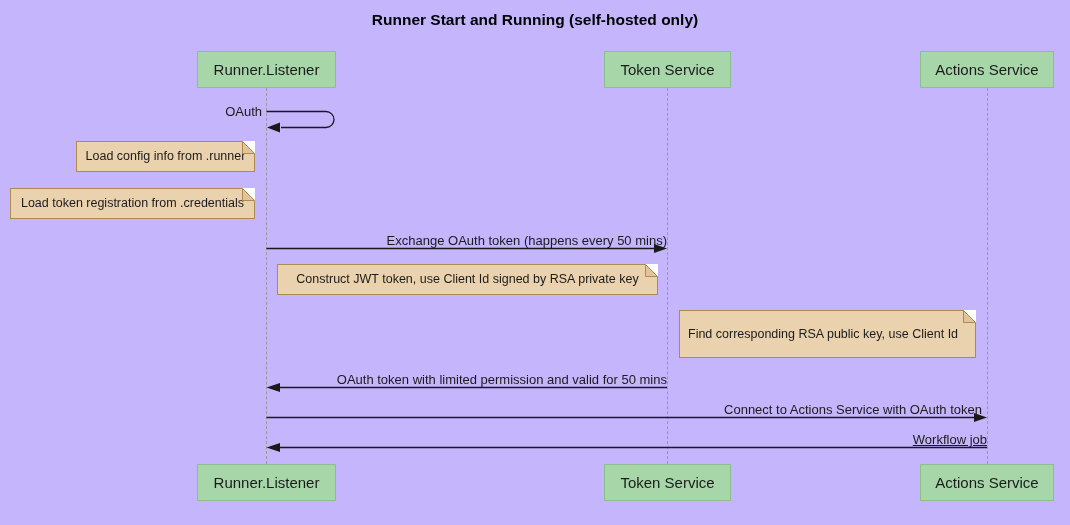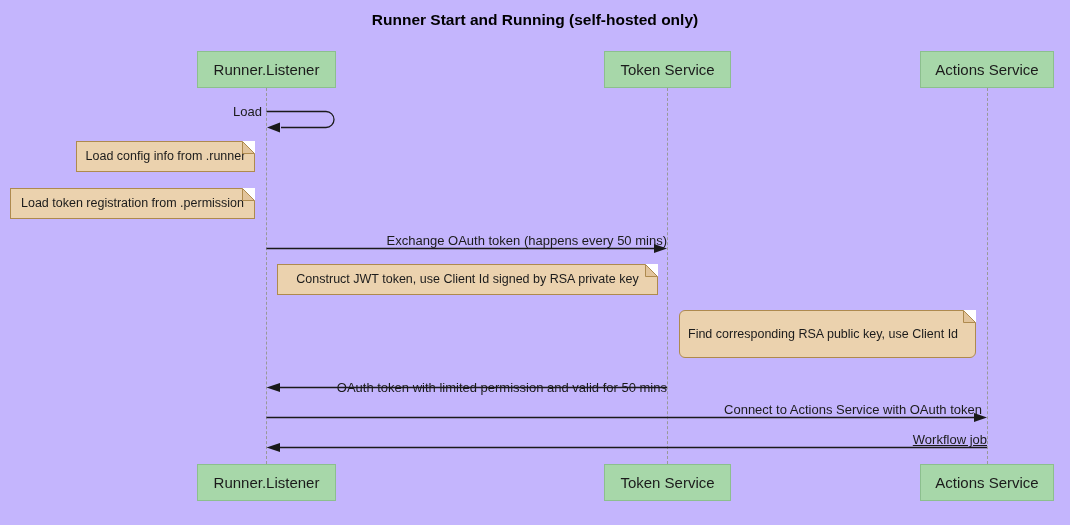--- a/index.html
+++ b/index.html
@@ -58,51 +58,51 @@
     <line x1="667" y1="387.5" x2="280" y2="387.5" stroke="#1A1A1A" stroke-width="1.3"></line>
     <polygon points="266.5,387.5 280,383 280,392" fill="#1A1A1A"></polygon>
 
     <line x1="266.5" y1="417.5" x2="974" y2="417.5" stroke="#1A1A1A" stroke-width="1.3"></line>
     <polygon points="987,417.5 974,413 974,422" fill="#1A1A1A"></polygon>
 
     <line x1="987" y1="447.5" x2="280" y2="447.5" stroke="#1A1A1A" stroke-width="1.3"></line>
     <polygon points="266.5,447.5 280,443 280,452" fill="#1A1A1A"></polygon>
   </svg>
 
-  <div class="msg-label right" style="left:180px;top:104px;width:82px;">Load</div>
+  <div class="msg-label right" style="left:180px;top:104px;width:82px;">OAuth</div>
   <div class="msg-label" style="left:266px;top:233px;width:401px;">Exchange OAuth token (happens every 50 mins)</div>
-  <div class="msg-label" style="left:266px;top:372px;width:401px;margin-top:8px;">OAuth token with limited permission and valid for 50 mins</div>
+  <div class="msg-label" style="left:266px;top:372px;width:401px;">OAuth token with limited permission and valid for 50 mins</div>
   <div class="msg-label" style="left:261px;top:402px;width:721px;">Connect to Actions Service with OAuth token</div>
   <div class="msg-label" style="left:266px;top:432px;width:721px;text-decoration:underline;">Workflow job</div>
 
   <div class="note center" style="left:76px;top:141px;width:179px;height:31px;">
     <svg class="fold" width="13" height="13" viewBox="0 0 13 13">
       <path d="M0,0 L13,0 L13,13 Z" fill="#ffffff"></path>
       <path d="M0.5,0.5 L0.5,12.5 L12.5,12.5 Z" fill="#E2C49B" stroke="#AE8A4E" stroke-width="1"></path>
     </svg>
     <span>Load config info from .runner</span>
   </div>
 
   <div class="note center" style="left:10px;top:188px;width:245px;height:31px;">
     <svg class="fold" width="13" height="13" viewBox="0 0 13 13">
       <path d="M0,0 L13,0 L13,13 Z" fill="#ffffff"></path>
       <path d="M0.5,0.5 L0.5,12.5 L12.5,12.5 Z" fill="#E2C49B" stroke="#AE8A4E" stroke-width="1"></path>
     </svg>
-    <span>Load token registration from .permission</span>
+    <span>Load token registration from .credentials</span>
   </div>
 
   <div class="note center" style="left:277px;top:264px;width:381px;height:31px;">
     <svg class="fold" width="13" height="13" viewBox="0 0 13 13">
       <path d="M0,0 L13,0 L13,13 Z" fill="#ffffff"></path>
       <path d="M0.5,0.5 L0.5,12.5 L12.5,12.5 Z" fill="#E2C49B" stroke="#AE8A4E" stroke-width="1"></path>
     </svg>
     <span>Construct JWT token, use Client Id signed by RSA private key</span>
   </div>
 
-  <div class="note" style="left:679px;top:310px;width:297px;height:48px;border-radius:6px;">
+  <div class="note" style="left:679px;top:310px;width:297px;height:48px;">
     <svg class="fold" width="13" height="13" viewBox="0 0 13 13">
       <path d="M0,0 L13,0 L13,13 Z" fill="#ffffff"></path>
       <path d="M0.5,0.5 L0.5,12.5 L12.5,12.5 Z" fill="#E2C49B" stroke="#AE8A4E" stroke-width="1"></path>
     </svg>
     <span>Find corresponding RSA public key, use Client Id</span>
   </div>
 
   <div class="actor" style="left:197px;top:464px;width:139px;">Runner.Listener</div>
   <div class="actor" style="left:604px;top:464px;width:127px;">Token Service</div>
   <div class="actor" style="left:920px;top:464px;width:134px;">Actions Service</div>

